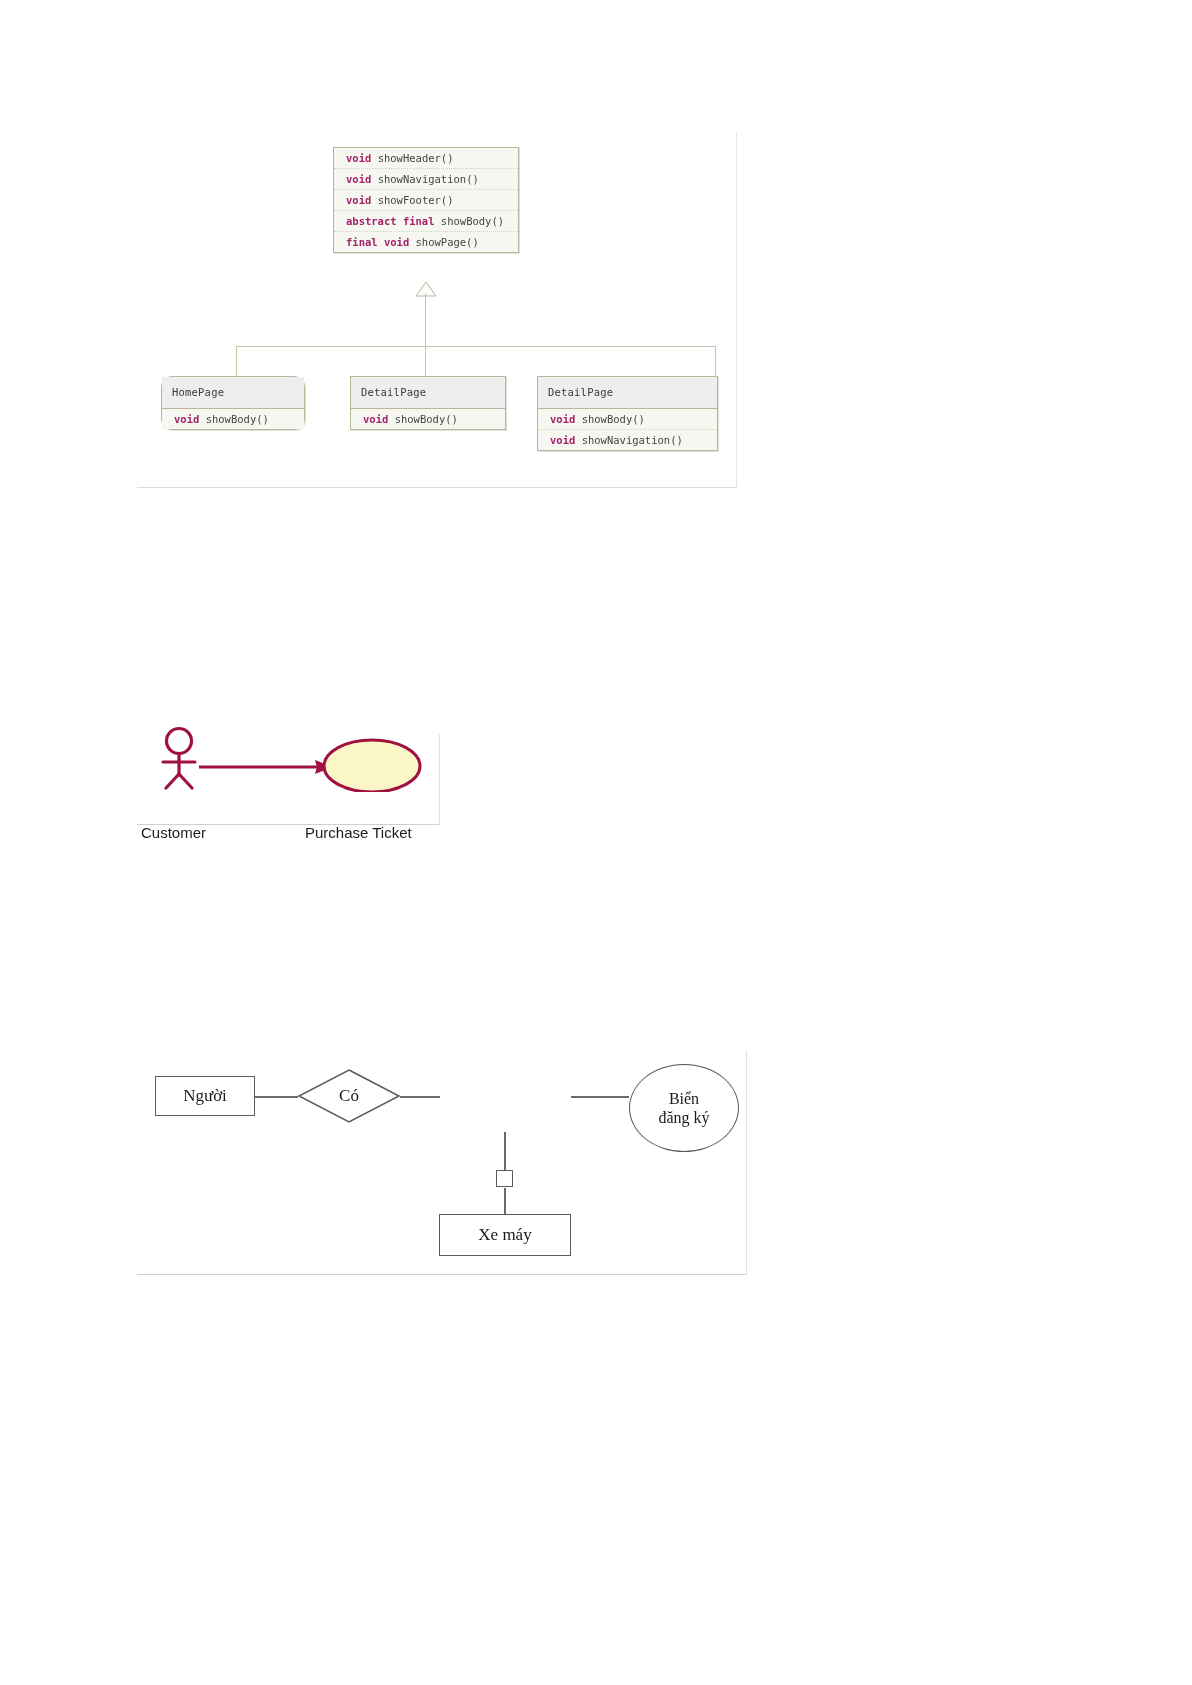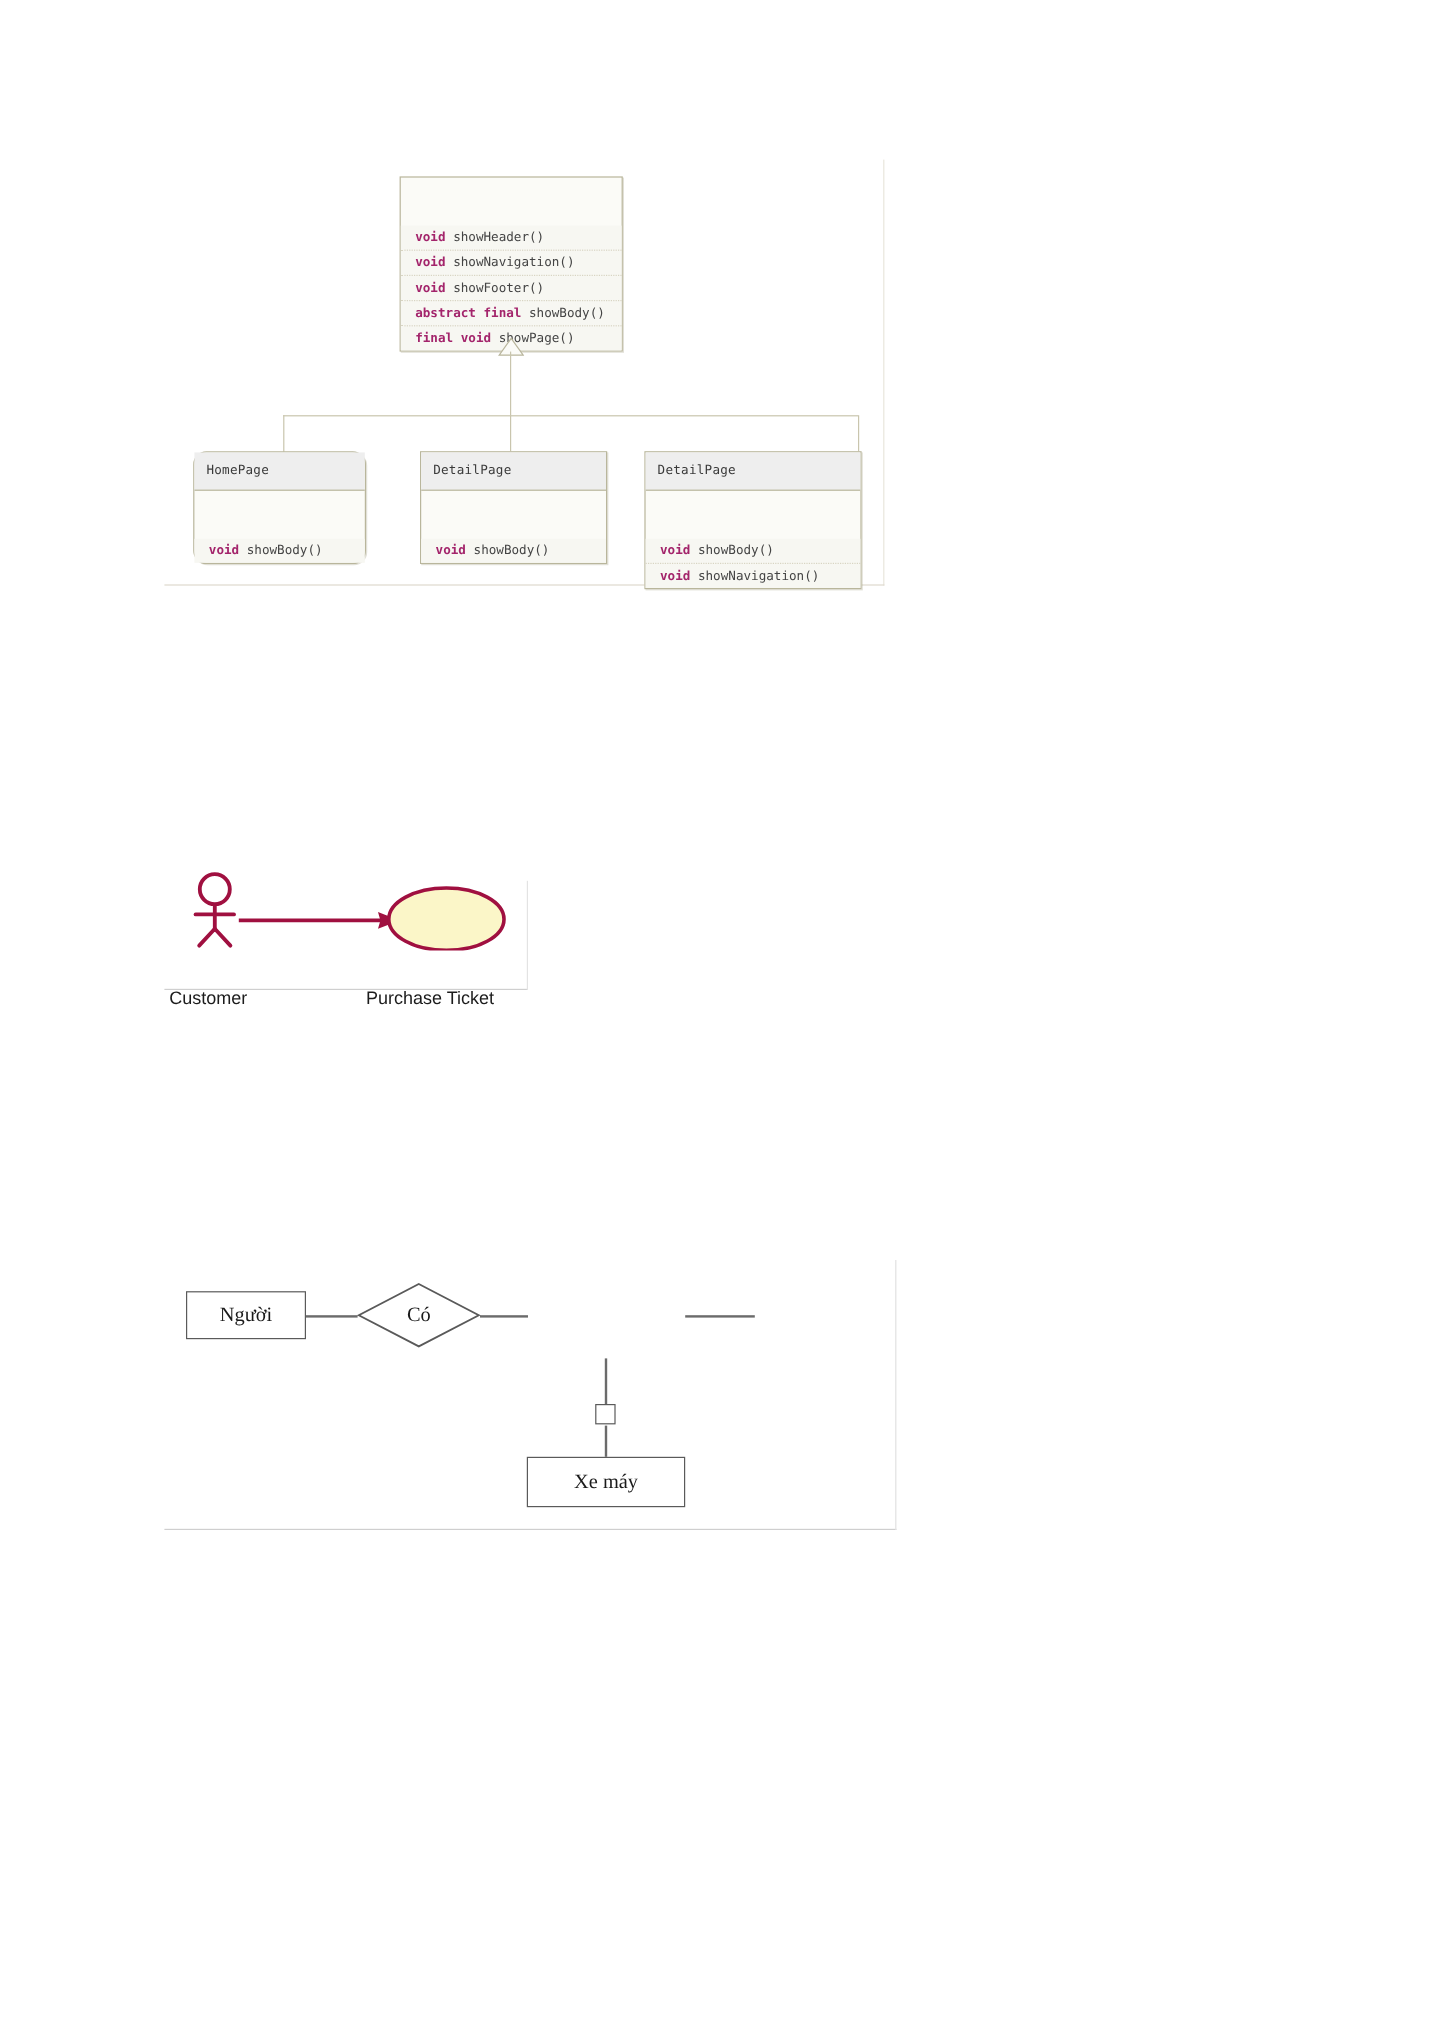--- a/index.html
+++ b/index.html
@@ -50,21 +50,21 @@
   .uml-title {
     padding: 9px 10px 10px 10px;
     font-family: "DejaVu Sans Mono", monospace;
     font-size: 10.5px;
     color: #3a3a3a;
     background: #eeeeee;
     border-bottom: 1px solid #b9b69c;
     letter-spacing: .2px;
   }
   .uml-title.tall { padding: 13px 10px 18px 10px; }
-  .uml-ops { background: #f7f7f2; margin-top: 40px; }
+  .uml-ops { background: #f7f7f2; }
   .uml-op {
     font-family: "DejaVu Sans Mono", monospace;
     font-size: 10.5px;
     color: #444444;
     padding: 4px 8px 4px 12px;
     border-bottom: 1px dotted #d8d4c2;
     white-space: nowrap;
   }
   .uml-op:last-child { border-bottom: none; }
   .kw { color: #a3246b; font-weight: bold; }
@@ -278,19 +278,25 @@
   </div>
 
   <div class="er-rel" id="er-co-wrap">
     <svg width="104" height="56" style="position:absolute;left:0;top:0;">
       <polygon points="52,2 102,28 52,54 2,28" fill="#ffffff" stroke="#5a5a5a" stroke-width="1.5"></polygon>
     </svg>
     <div id="er-co-text">Có</div>
   </div>
 
 
+  <div id="er-attr">
+    <span>
+      <span>Biển</span><br>
+      <span>đăng ký</span>
+    </span>
+  </div>
 
   <div id="er-isa"></div>
 
   <div class="er-sub" id="er-xemay">
     <span>Xe máy</span>
   </div>
 </div>
 
 </body></html>

